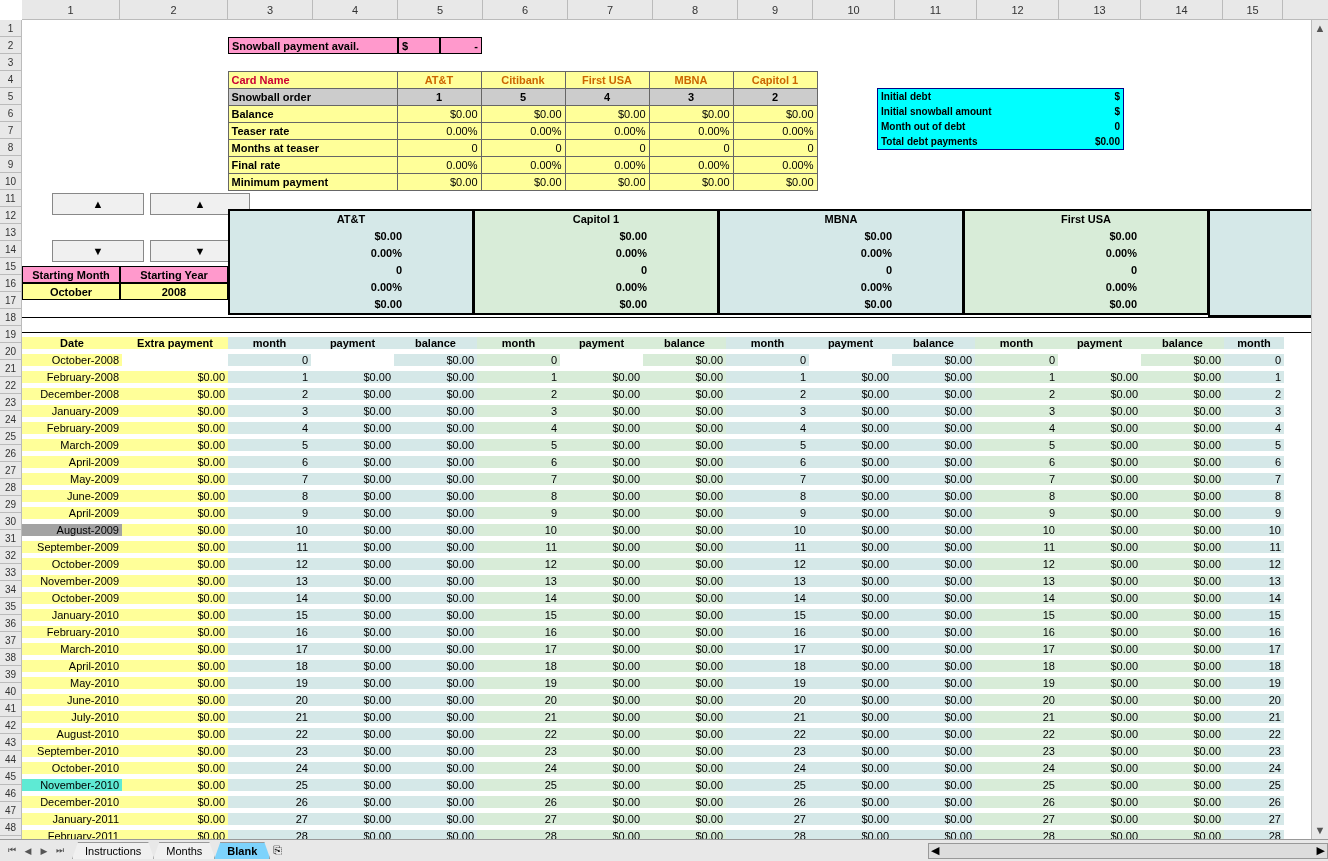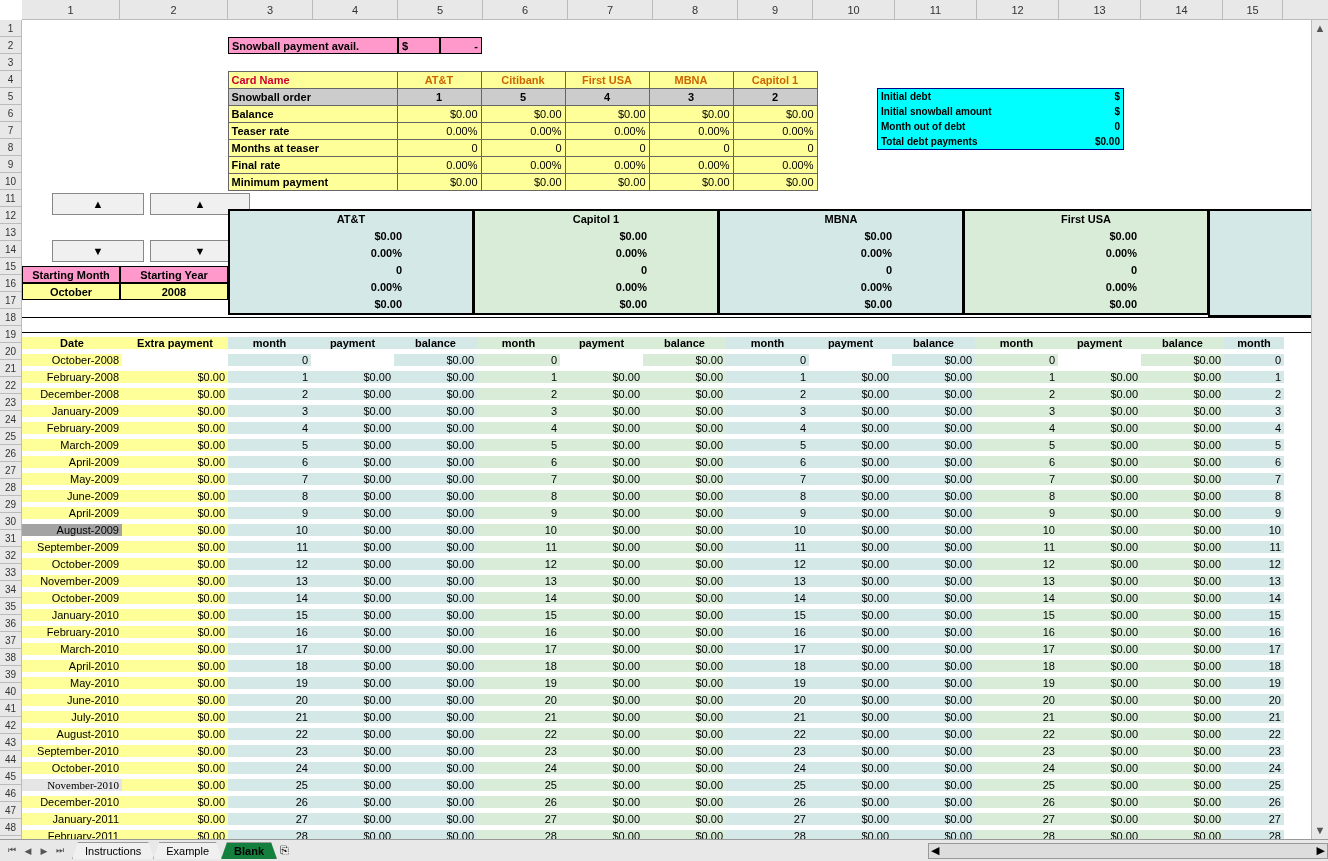--- a/index.html
+++ b/index.html
@@ -35,21 +35,21 @@
 
 .spinner-btn { position: absolute; background: #f0f0f0; border: 1px solid #888; text-align: center; cursor: pointer; display: flex; align-items: center; justify-content: center; }
 .sched-row { display: flex; height: 17px; align-items: center; }
 .sched-row > div { padding: 0 3px; font-size: 11px; }
 
 
 .tabs { height: 22px; background: #e8e8e8; border-top: 1px solid #999; display: flex; align-items: center; }
 .tabs .nav { display: flex; padding: 0 4px; }
 .tabs .nav span { width: 16px; height: 16px; display: flex; align-items: center; justify-content: center; cursor: pointer; color: #555; font-size: 9px; }
 .tabs .tab { padding: 2px 12px; background: #f0f0f0; border: 1px solid #999; border-bottom: none; font-size: 11px; cursor: pointer; margin-right: -1px; position: relative; clip-path: polygon(6px 0, calc(100% - 6px) 0, 100% 100%, 0 100%); }
-.tabs .tab.active { background: #15803d; font-weight: bold; }
+.tabs .tab.active { background: #7dd3fc; font-weight: bold; }
 
 .scroll-right { position: absolute; right: 0; top: 20px; bottom: 22px; width: 17px; background: #e8e8e8; border-left: 1px solid #bbb; }
 .scroll-right .arr { height: 17px; text-align: center; line-height: 17px; cursor: pointer; color: #555; }
 
 
 .c-date { width: 100px; text-align: right; }
 .c-extra { width: 106px; text-align: right; }
 .c-m { width: 83px; text-align: right; }
 .c-p { width: 83px; text-align: right; }
 .c-b { width: 83px; text-align: right; }
@@ -723,21 +723,21 @@
             <div class="c-b" style="background: rgb(216, 236, 216);">$0.00</div>
             <div class="c-m" style="background: rgb(213, 232, 232);">24</div>
             <div class="c-p" style="background: rgb(213, 232, 232);">$0.00</div>
             <div class="c-b" style="background: rgb(213, 232, 232);">$0.00</div>
             <div class="c-m" style="background: rgb(216, 236, 216);">24</div>
             <div class="c-p" style="background: rgb(216, 236, 216);">$0.00</div>
             <div class="c-b" style="background: rgb(216, 236, 216);">$0.00</div>
             <div class="c-narrow" style="background: rgb(213, 232, 232);">24</div>
           </div>
           <div class="sched-row">
-            <div class="c-date" style="background: #e5e5e5; font-family: Liberation Serif, serif;">November-2010</div>
+            <div class="c-date" style="background: #5eead4;">November-2010</div>
             <div class="c-extra" style="background: rgb(255, 255, 153);">$0.00</div>
             <div class="c-m" style="background: rgb(213, 232, 232);">25</div>
             <div class="c-p" style="background: rgb(213, 232, 232);">$0.00</div>
             <div class="c-b" style="background: rgb(213, 232, 232);">$0.00</div>
             <div class="c-m" style="background: rgb(216, 236, 216);">25</div>
             <div class="c-p" style="background: rgb(216, 236, 216);">$0.00</div>
             <div class="c-b" style="background: rgb(216, 236, 216);">$0.00</div>
             <div class="c-m" style="background: rgb(213, 232, 232);">25</div>
             <div class="c-p" style="background: rgb(213, 232, 232);">$0.00</div>
             <div class="c-b" style="background: rgb(213, 232, 232);">$0.00</div>
@@ -808,21 +808,21 @@
 
   <div class="tabs">
     <div class="nav">
       <span>⏮</span>
       <span>◀</span>
       <span>▶</span>
       <span>⏭</span>
     </div>
     <div id="tab-list" style="display:flex;">
         <div class="tab">Instructions</div>
-        <div class="tab">Example</div>
+        <div class="tab">Months</div>
         <div class="tab active">Blank</div>
       </div>
     <span style="margin-left:4px;cursor:pointer;">⎘</span>
     <div style="flex:1;"></div>
     <div style="width:400px;height:16px;background:#ddd;border:1px solid #999;display:flex;justify-content:space-between;">
       <span style="padding:0 2px;">◀</span>
       <span style="padding:0 2px;">▶</span>
     </div>
   </div>
 </div>

